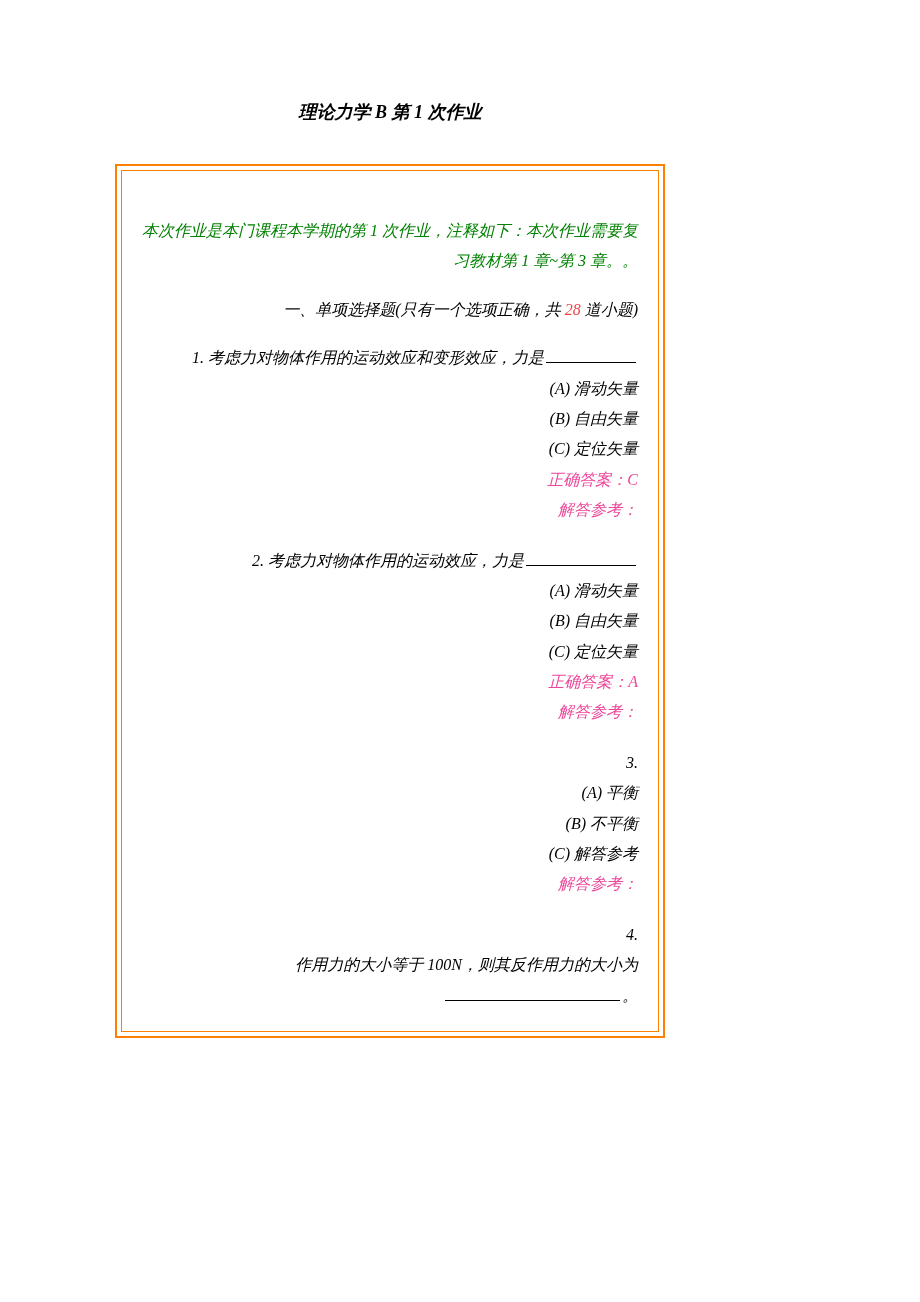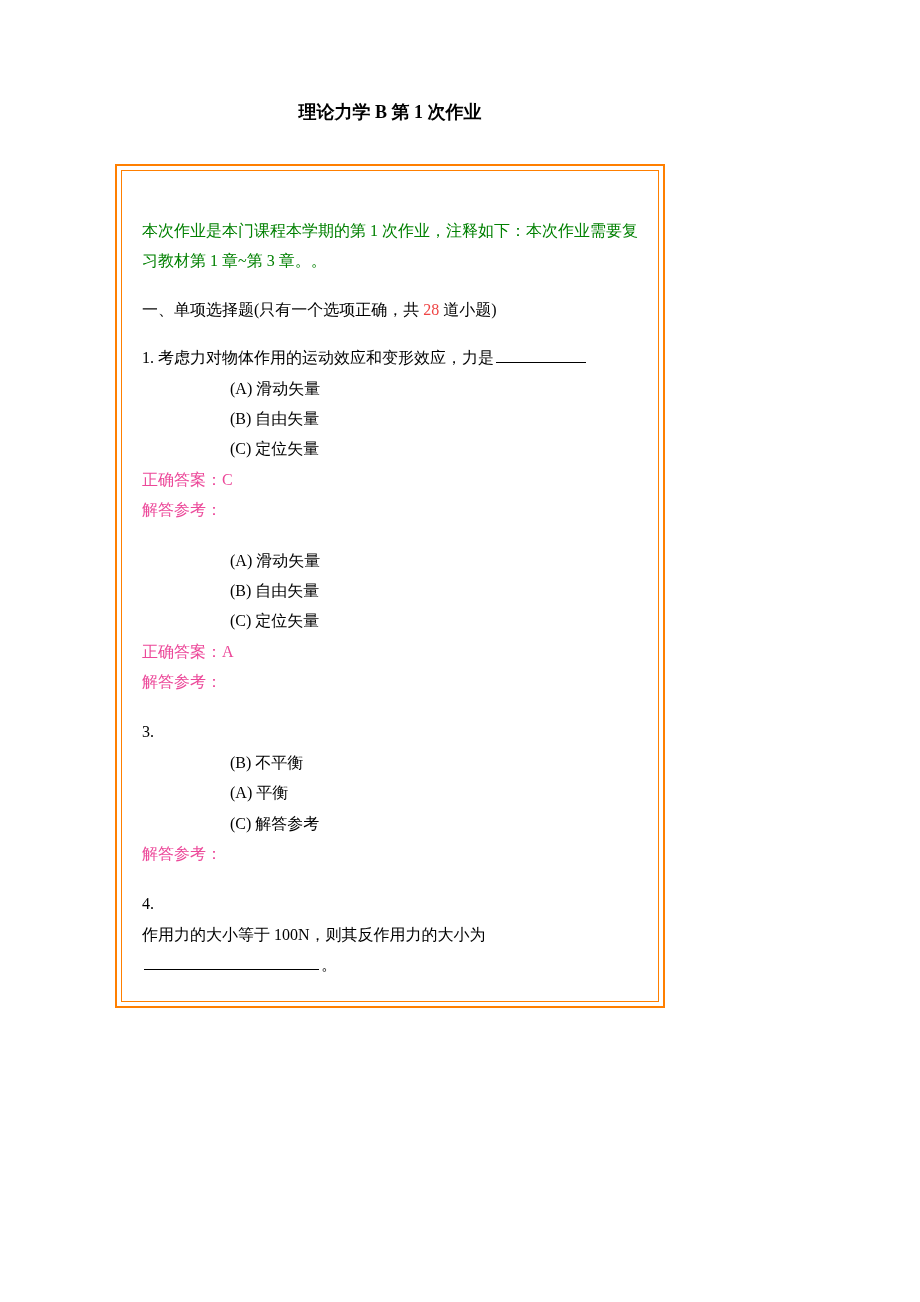--- a/index.html
+++ b/index.html
@@ -8,31 +8,33 @@
     background: #ffffff;
     font-family: "SimSun", "宋体", serif;
     font-size: 16px;
     color: #000000;
   }
   .page {
     width: 780px;
     min-height: 1302px;
     box-sizing: border-box;
     padding: 100px 115px 0 115px;
+    font-style: italic;
   }
   .title {
     text-align: center;
     font-weight: bold;
     font-size: 18px;
     margin-bottom: 40px;
   }
   .outer-box {
     border: 2.5px solid #ff7f00;
     padding: 4px;
     box-sizing: border-box;
+    text-align: right;
   }
   .inner-box {
     border: 1px solid #ff7f00;
     padding: 45px 20px 20px 20px;
     box-sizing: border-box;
     line-height: 1.9;
   }
   .note {
     color: #008000;
     margin-bottom: 18px;
@@ -89,36 +91,39 @@
           <div class="option-row">(B)   自由矢量</div>
           <div class="option-row">(C)   定位矢量</div>
         </div>
         <div class="green">
           <span>正确答案：</span><span>C</span>
         </div>
         <div class="green">解答参考：</div>
       </div>
 
       <div class="qblock">
+        <div>
+          <span class="qnum">2.   </span><span>考虑力对物体作用的运动效应，力是</span><span class="blank w110"></span>
+        </div>
         <div class="option-list">
           <div class="option-row">(A)   滑动矢量</div>
           <div class="option-row">(B)   自由矢量</div>
           <div class="option-row">(C)   定位矢量</div>
         </div>
         <div class="green">
           <span>正确答案：</span><span>A</span>
         </div>
         <div class="green">解答参考：</div>
       </div>
 
       <div class="qblock">
         <div>3.</div>
         <div class="option-list">
+          <div class="option-row">(A)   平衡</div>
           <div class="option-row">(B)   不平衡</div>
-          <div class="option-row">(A)   平衡</div>
           <div class="option-row">(C)   解答参考</div>
         </div>
         <div class="green">解答参考：</div>
       </div>
 
       <div class="qblock" style="margin-bottom:0;">
         <div>4.</div>
         <div>
           <span>作用力的大小等于 100N，则其反作用力的大小为</span><span class="blank w170"></span><span>。</span>
         </div>

